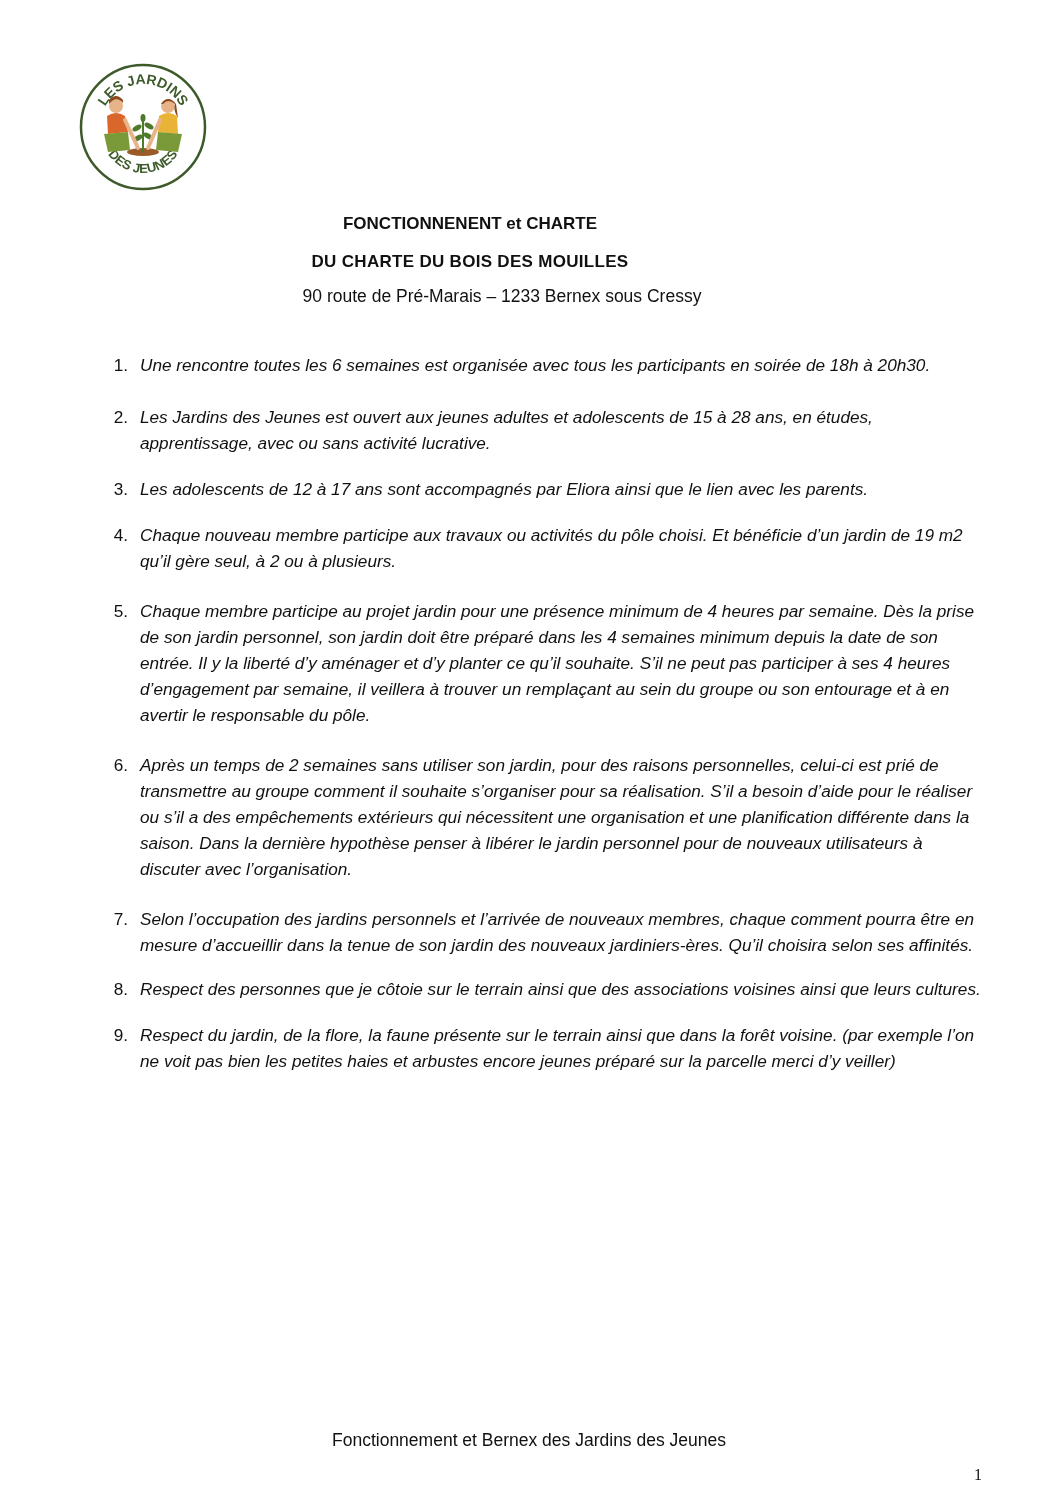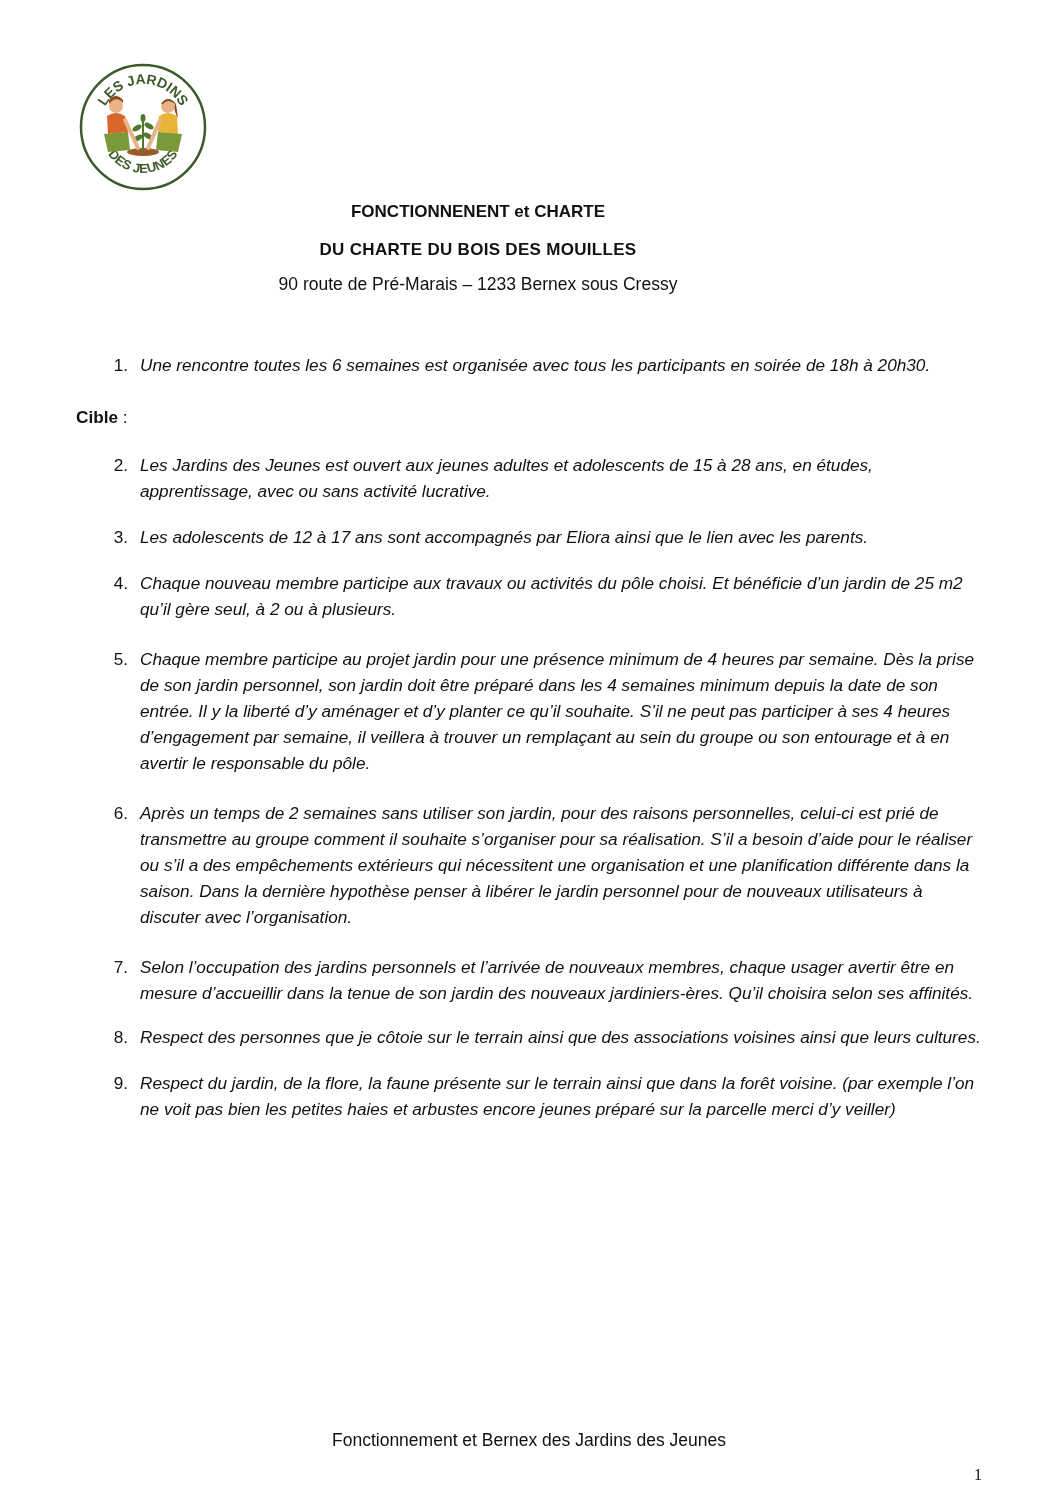--- a/index.html
+++ b/index.html
@@ -1,24 +1,24 @@
 <!DOCTYPE html>
 <html><head>
 <meta charset="utf-8">
 <style>
   html, body { margin: 0; padding: 0; background: #ffffff; }
   body {
     width: 1058px; height: 1497px; position: relative; overflow: hidden;
     font-family: "Liberation Sans", sans-serif; color: #111;
   }
   .logo { position: absolute; left: 78px; top: 62px; width: 130px; height: 130px; }
-  .title-block { position: absolute; left: 8px; width: 940px; text-align: center; }
+  .title-block { position: absolute; left: 0; width: 940px; text-align: center; margin-top: 12px; }
   .t1 { top: 202px; font-weight: bold; font-size: 17px; }
   .t2 { top: 240px; font-weight: bold; font-size: 17px; letter-spacing: 0.3px; }
-  .t3 { top: 274px; font-size: 17.5px; }
+  .t3 { top: 274px; font-size: 17.5px; padding-left: 32px; }
   .content { position: absolute; left: 76px; top: 352px; width: 910px; font-size: 17.2px; line-height: 26px; }
   .item { display: flex; margin-bottom: 20px; }
   .item .num { width: 64px; text-align: right; padding-right: 12px; box-sizing: border-box; flex: none; }
   .item .txt { flex: 1; font-style: italic; }
   .item.big { margin-bottom: 24px; }
   .section { font-weight: bold; margin: 0 0 20px 0; }
   .section .colon { font-weight: normal; }
   .footer { position: absolute; left: 0; width: 1058px; top: 1430px; text-align: center; font-size: 17.5px; }
   .pagenum { position: absolute; right: 76px; top: 1466px; font-family: "Liberation Serif", serif; font-size: 16px; }
 </style>
@@ -65,49 +65,46 @@
 <div class="title-block t1">FONCTIONNENENT et CHARTE</div>
 <div class="title-block t2">DU CHARTE DU BOIS DES MOUILLES</div>
 <div class="title-block t3">90 route de Pré-Marais – 1233 Bernex sous Cressy</div>
 
 <div class="content">
   <div class="item" style="margin-bottom:26px;">
     <span class="num">1.</span>
     <span class="txt">Une rencontre toutes les 6 semaines est organisée avec tous les participants en soirée de 18h à 20h30.</span>
   </div>
 
-  <div class="section" style="margin-bottom:22px;">
-    <span>Cible</span><span class="colon"> :</span>
-  </div>
 
   <div class="item">
     <span class="num">2.</span>
     <span class="txt">Les Jardins des Jeunes est ouvert aux jeunes adultes et adolescents de 15 à 28 ans, en études, apprentissage, avec ou sans activité lucrative.</span>
   </div>
   <div class="item" style="margin-bottom:20px;">
     <span class="num">3.</span>
     <span class="txt">Les adolescents de 12 à 17 ans sont accompagnés par Eliora ainsi que le lien avec les parents.</span>
   </div>
 
 
   <div class="item big">
     <span class="num">4.</span>
-    <span class="txt">Chaque nouveau membre participe aux travaux ou activités du pôle choisi. Et bénéficie d’un jardin de 25 m2 qu’il gère seul, à 2 ou à plusieurs.</span>
+    <span class="txt">Chaque nouveau membre participe aux travaux ou activités du pôle choisi. Et bénéficie d’un jardin de 19 m2 qu’il gère seul, à 2 ou à plusieurs.</span>
   </div>
   <div class="item big">
     <span class="num">5.</span>
     <span class="txt">Chaque membre participe au projet jardin pour une présence minimum de 4 heures par semaine. Dès la prise de son jardin personnel, son jardin doit être préparé dans les 4 semaines minimum depuis la date de son entrée. Il y la liberté d’y aménager et d’y planter ce qu’il souhaite. S’il ne peut pas participer à ses 4 heures d’engagement par semaine, il veillera à trouver un remplaçant au sein du groupe ou son entourage et à en avertir le responsable du pôle.</span>
   </div>
   <div class="item big">
     <span class="num">6.</span>
     <span class="txt">Après un temps de 2 semaines sans utiliser son jardin, pour des raisons personnelles, celui-ci est prié de transmettre au groupe comment il souhaite s’organiser pour sa réalisation. S’il a besoin d’aide pour le réaliser ou s’il a des empêchements extérieurs qui nécessitent une organisation et une planification différente dans la saison. Dans la dernière hypothèse penser à libérer le jardin personnel pour de nouveaux utilisateurs à discuter avec l’organisation.</span>
   </div>
   <div class="item" style="margin-bottom:18px;">
     <span class="num">7.</span>
-    <span class="txt">Selon l’occupation des jardins personnels et l’arrivée de nouveaux membres, chaque usager avertir être en mesure d’accueillir dans la tenue de son jardin des nouveaux jardiniers-ères. Qu’il choisira selon ses affinités.</span>
+    <span class="txt">Selon l’occupation des jardins personnels et l’arrivée de nouveaux membres, chaque comment pourra être en mesure d’accueillir dans la tenue de son jardin des nouveaux jardiniers-ères. Qu’il choisira selon ses affinités.</span>
   </div>
 
 
   <div class="item">
     <span class="num">8.</span>
     <span class="txt">Respect des personnes que je côtoie sur le terrain ainsi que des associations voisines ainsi que leurs cultures.</span>
   </div>
   <div class="item">
     <span class="num">9.</span>
     <span class="txt">Respect du jardin, de la flore, la faune présente sur le terrain ainsi que dans la forêt voisine. (par exemple l’on ne voit pas bien les petites haies et arbustes encore jeunes préparé sur la parcelle merci d’y veiller)</span>

